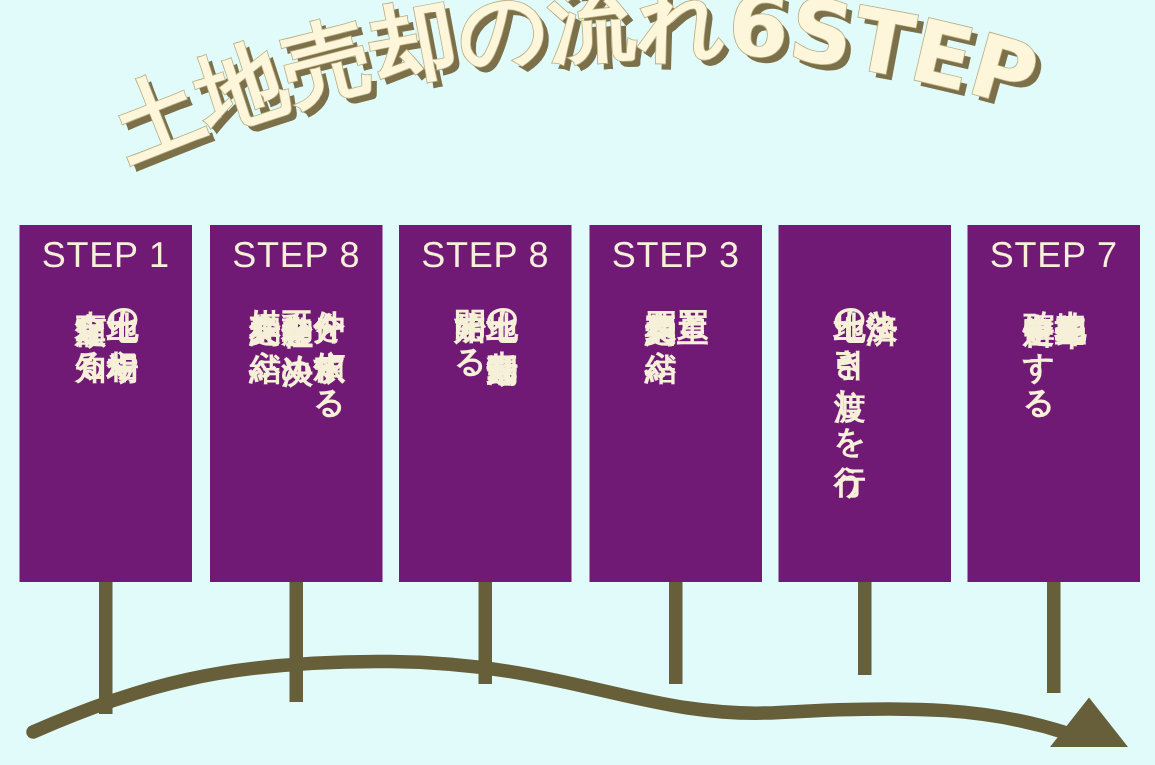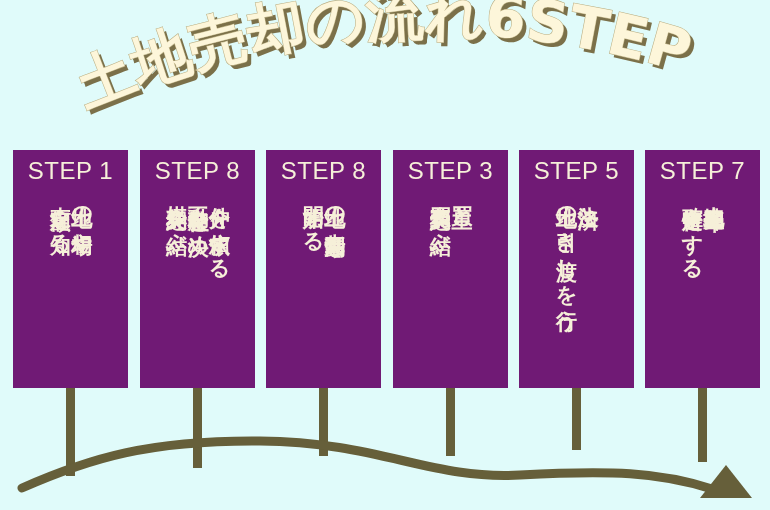--- a/index.html
+++ b/index.html
@@ -189,21 +189,20 @@
           <div class="step-label">STEP 3</div>
           <div class="vtext-area">
             <div class="vcol">買主と</div>
             <div class="vcol">売買契約を結ぶ</div>
           </div>
         </div>
         <div class="post" style="height: 68px;"></div>
       </div>
       <div class="signpost" style="left: 519px;">
         <div class="board">
-          <div class="step-label">STEP 5</div>
           <div class="vtext-area">
             <div class="vcol">決済と</div>
             <div class="vcol">土地の引き渡しを行う</div>
           </div>
         </div>
         <div class="post" style="height: 62px;"></div>
       </div>
       <div class="signpost" style="left: 645px;">
         <div class="board">
           <div class="step-label">STEP 7</div>

